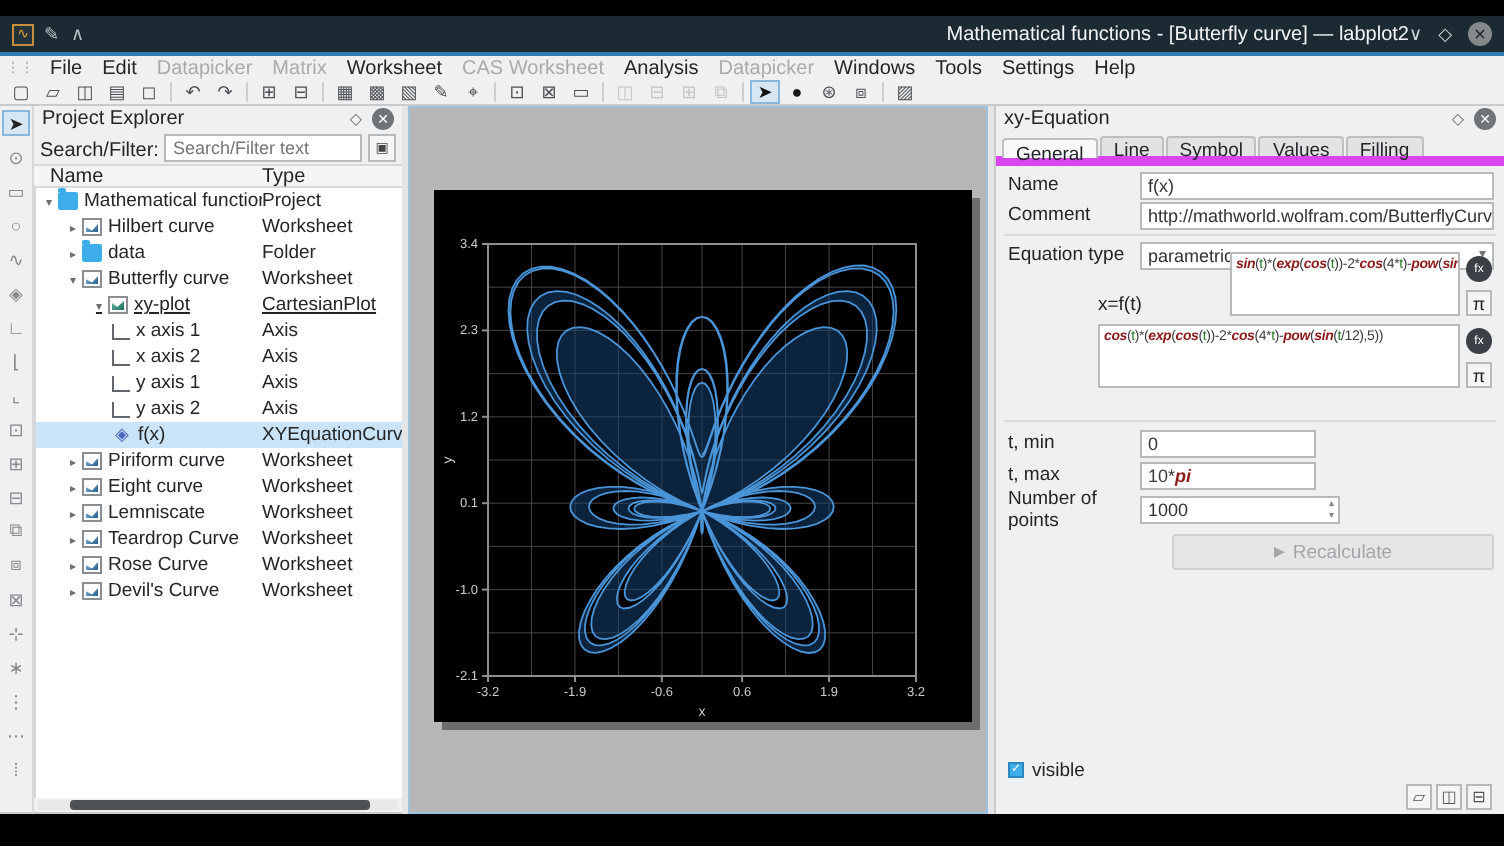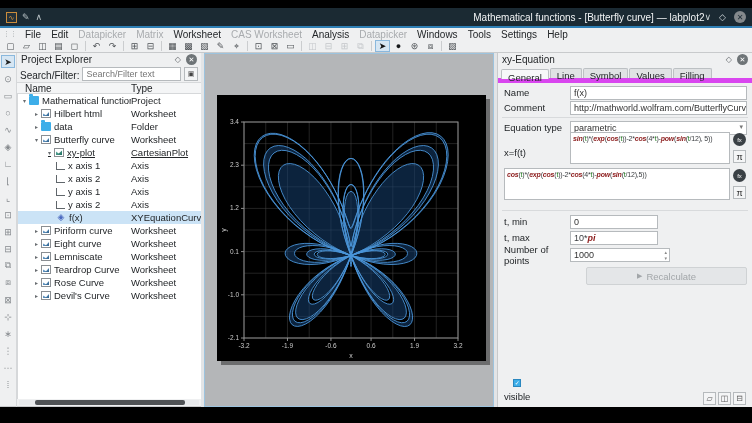--- a/index.html
+++ b/index.html
@@ -97,36 +97,36 @@
     margin-right:1px;font-size:9.5px;border-radius:2px 2px 0 0;}
   .tab.act{background:#f7f8f9;position:relative;top:1px;padding-top:2px;}
   .form{position:relative;flex:1;font-size:9.5px;}
   .frow{position:absolute;left:6px;right:5px;height:15px;display:flex;align-items:center;}
   .flabel{width:66px;flex:0 0 auto;}
   .fin{flex:1;height:14px;border:1px solid #b6babd;background:#fff;padding:0 3px;
     display:flex;align-items:center;white-space:nowrap;overflow:hidden;font-size:9px;color:#333;}
   .combo{position:relative;padding-right:28px;}
   .combo::after{content:"▾";position:absolute;right:3px;top:1px;font-size:7px;color:#777;}
   .fdiv{position:absolute;left:4px;right:4px;height:1px;background:#d8dadc;}
-  .eqrow{height:20px;align-items:center;}
+  .eqrow{height:20px;align-items:flex-end;margin-left:45px;}
   .eqbox{height:32px;align-items:flex-start;padding:2px 2px;font-size:7px;letter-spacing:-0.2px;}
   .sf{color:#8b1a1a;font-weight:bold;font-style:italic;}
   .sv{color:#1d7a1d;}
   .sp2{color:#3a3d40;}
   .eqbtns{width:15px;flex:0 0 auto;display:flex;flex-direction:column;gap:4px;margin-left:2px;align-items:center;}
   .fxbtn{width:13px;height:13px;border-radius:50%;background:#3a4045;color:#fff;font-size:6px;
     display:flex;align-items:center;justify-content:center;}
   .pibtn{width:13px;height:13px;border:1px solid #b6babd;background:#f4f5f6;font-size:9px;
     display:flex;align-items:center;justify-content:center;color:#222;}
   .short{flex:0 0 88px;}
   .spin{flex:0 0 100px;position:relative;padding-right:12px;}
   .spin .arrows{position:absolute;right:2px;top:0;font-size:5px;color:#888;line-height:6px;text-align:center;}
   .recalc{position:absolute;left:88px;right:5px;height:18px;border:1px solid #cfd2d4;background:#e4e6e8;
     color:#a2a6a9;display:flex;align-items:center;justify-content:center;gap:4px;border-radius:2px;}
-  .visrow{position:absolute;left:6px;display:flex;align-items:center;gap:4px;height:12px;flex-direction:column;}
+  .visrow{position:absolute;left:6px;display:flex;align-items:center;gap:4px;height:12px;}
   .cb{width:8px;height:8px;background:#3daee9;border:1px solid #2a87bf;color:#fff;font-size:6px;
     line-height:7px;text-align:center;}
   .botbtns{position:absolute;right:6px;display:flex;gap:2px;}
   .bb{width:13px;height:13px;border:1px solid #b6babd;background:#f4f5f6;font-size:8px;color:#555;
     display:flex;align-items:center;justify-content:center;}
 </style>
 </head>
 <body>
 
 <div class="titlebar">
@@ -237,21 +237,21 @@
     <div class="tree">
       <div class="trow l0">
         <span class="tw">▾</span>
         <span class="ticon icon-folder"></span>
         <span class="tname">Mathematical functions</span>
         <span class="ttype">Project</span>
       </div>
       <div class="trow l1">
         <span class="tw">▸</span>
         <span class="ticon icon-ws"></span>
-        <span class="tname">Hilbert html</span>
+        <span class="tname">Hilbert curve</span>
         <span class="ttype">Worksheet</span>
       </div>
       <div class="trow l1">
         <span class="tw">▸</span>
         <span class="ticon icon-folder"></span>
         <span class="tname">data</span>
         <span class="ttype">Folder</span>
       </div>
       <div class="trow l1">
         <span class="tw">▾</span>

